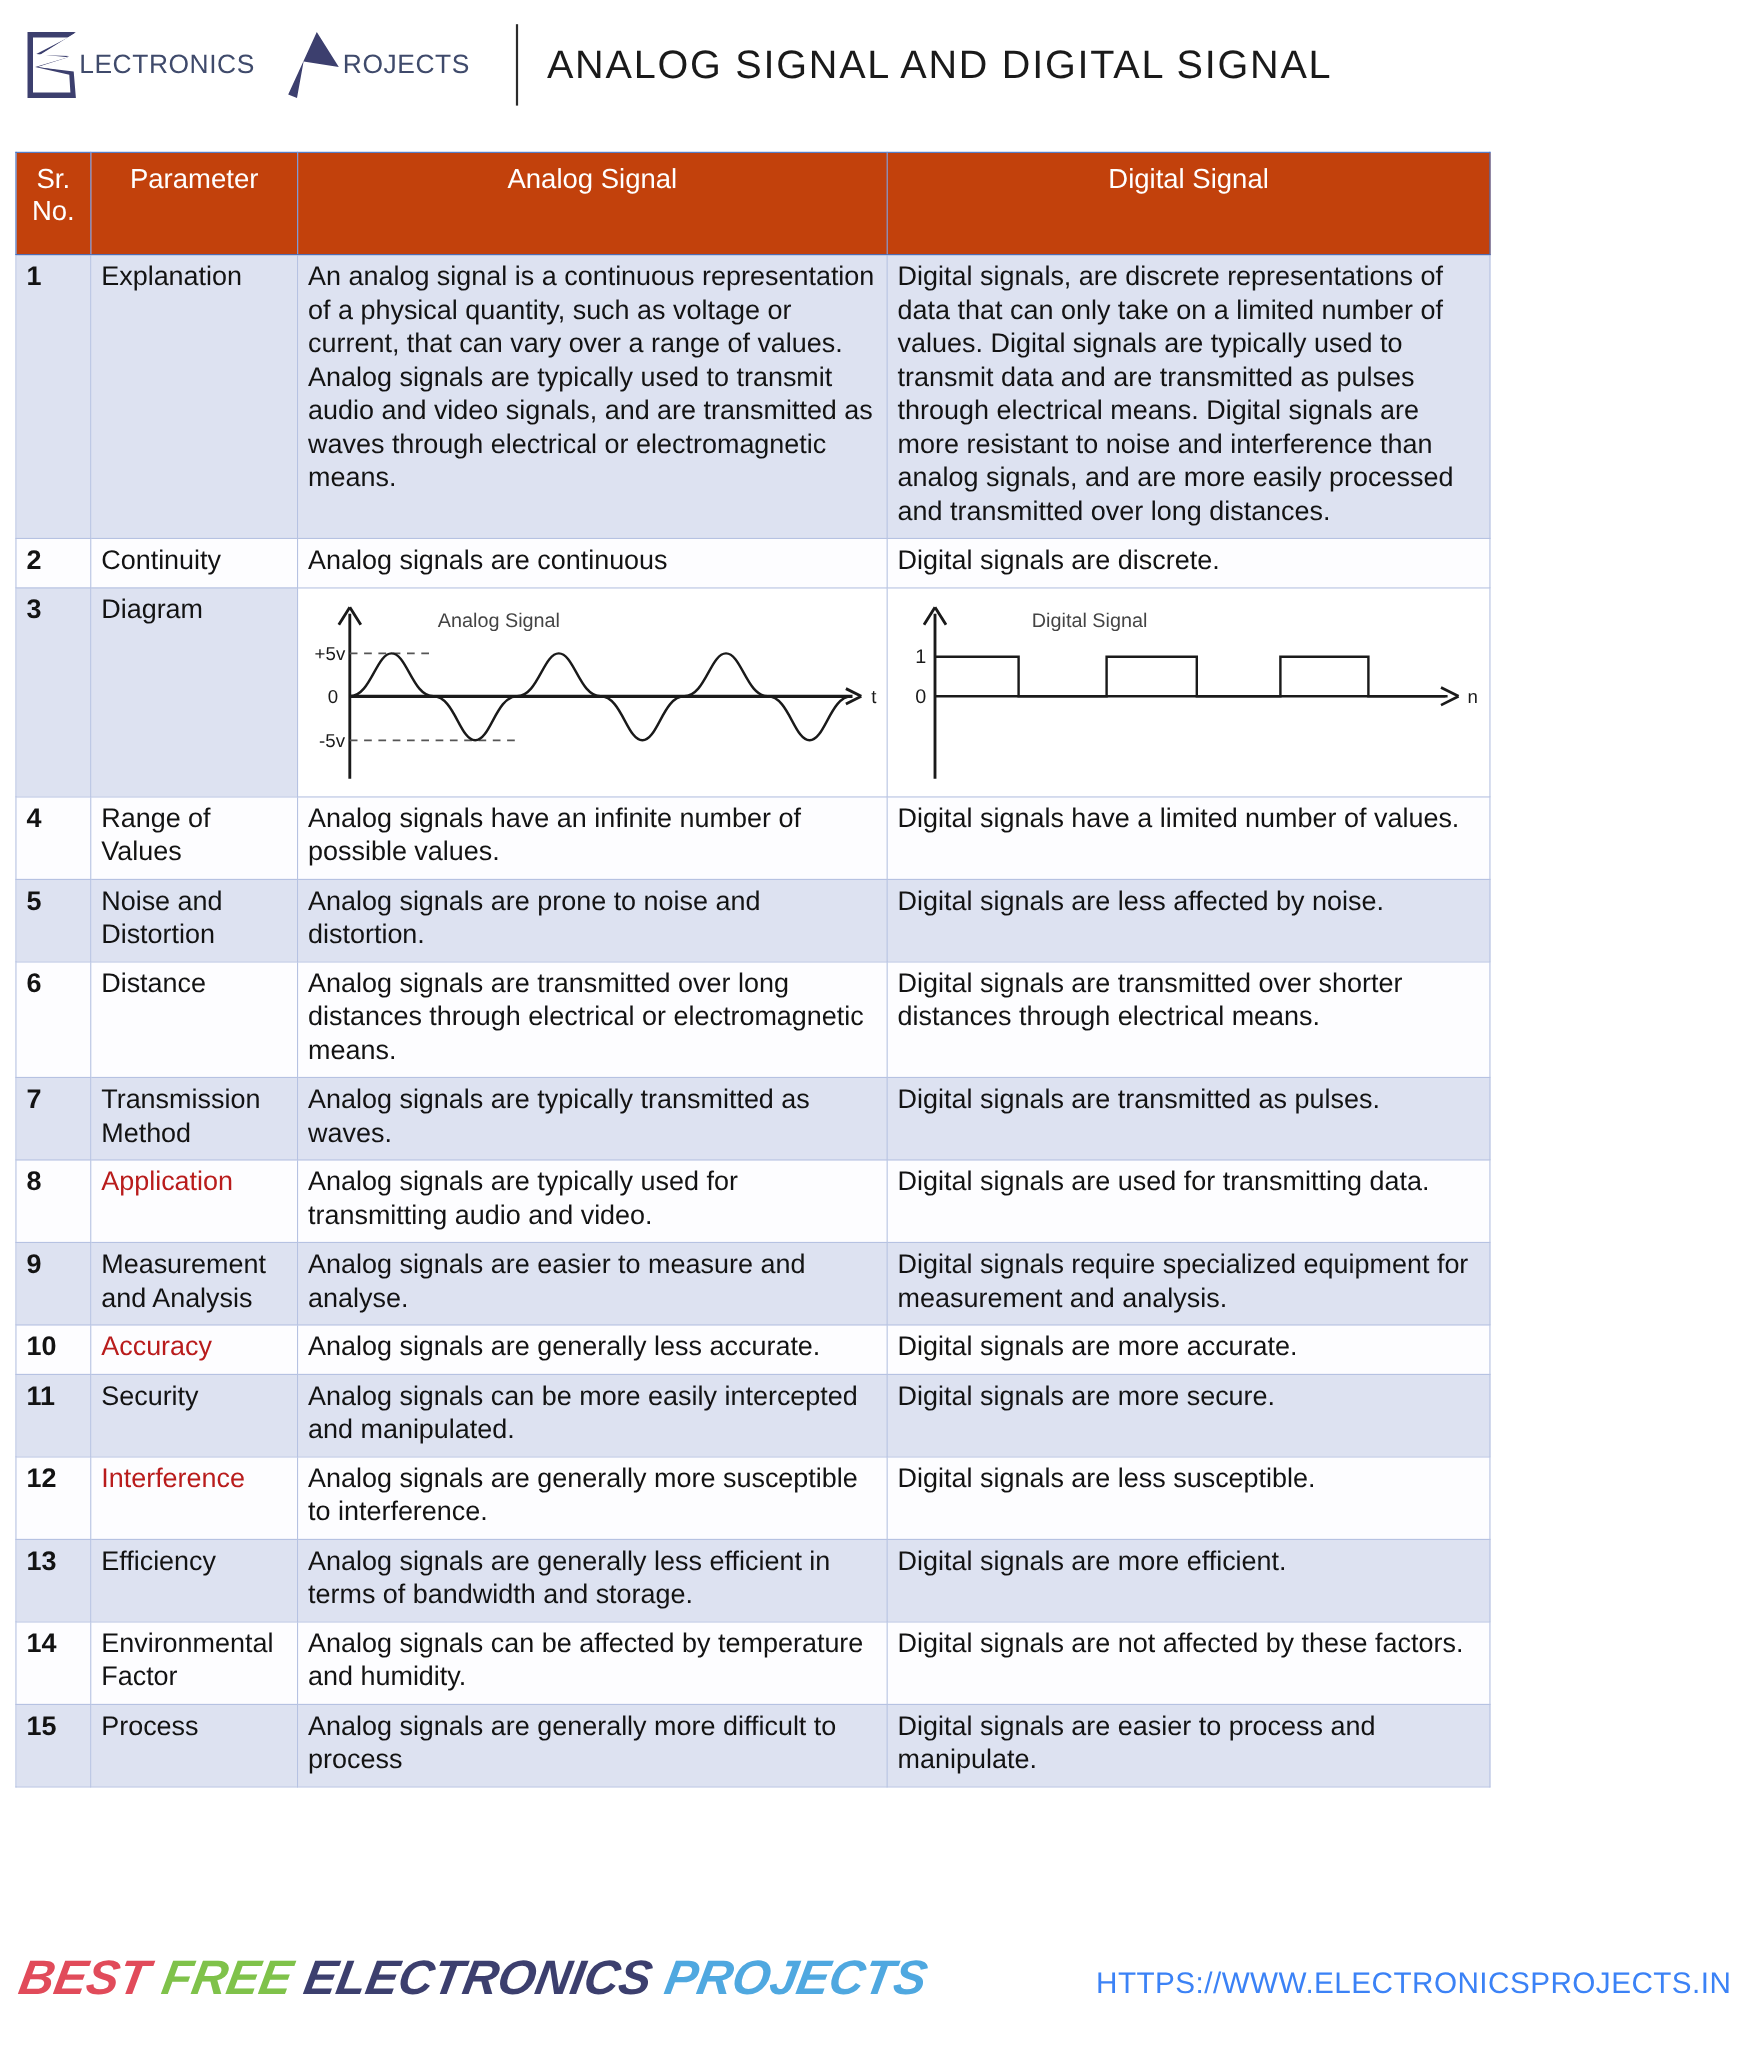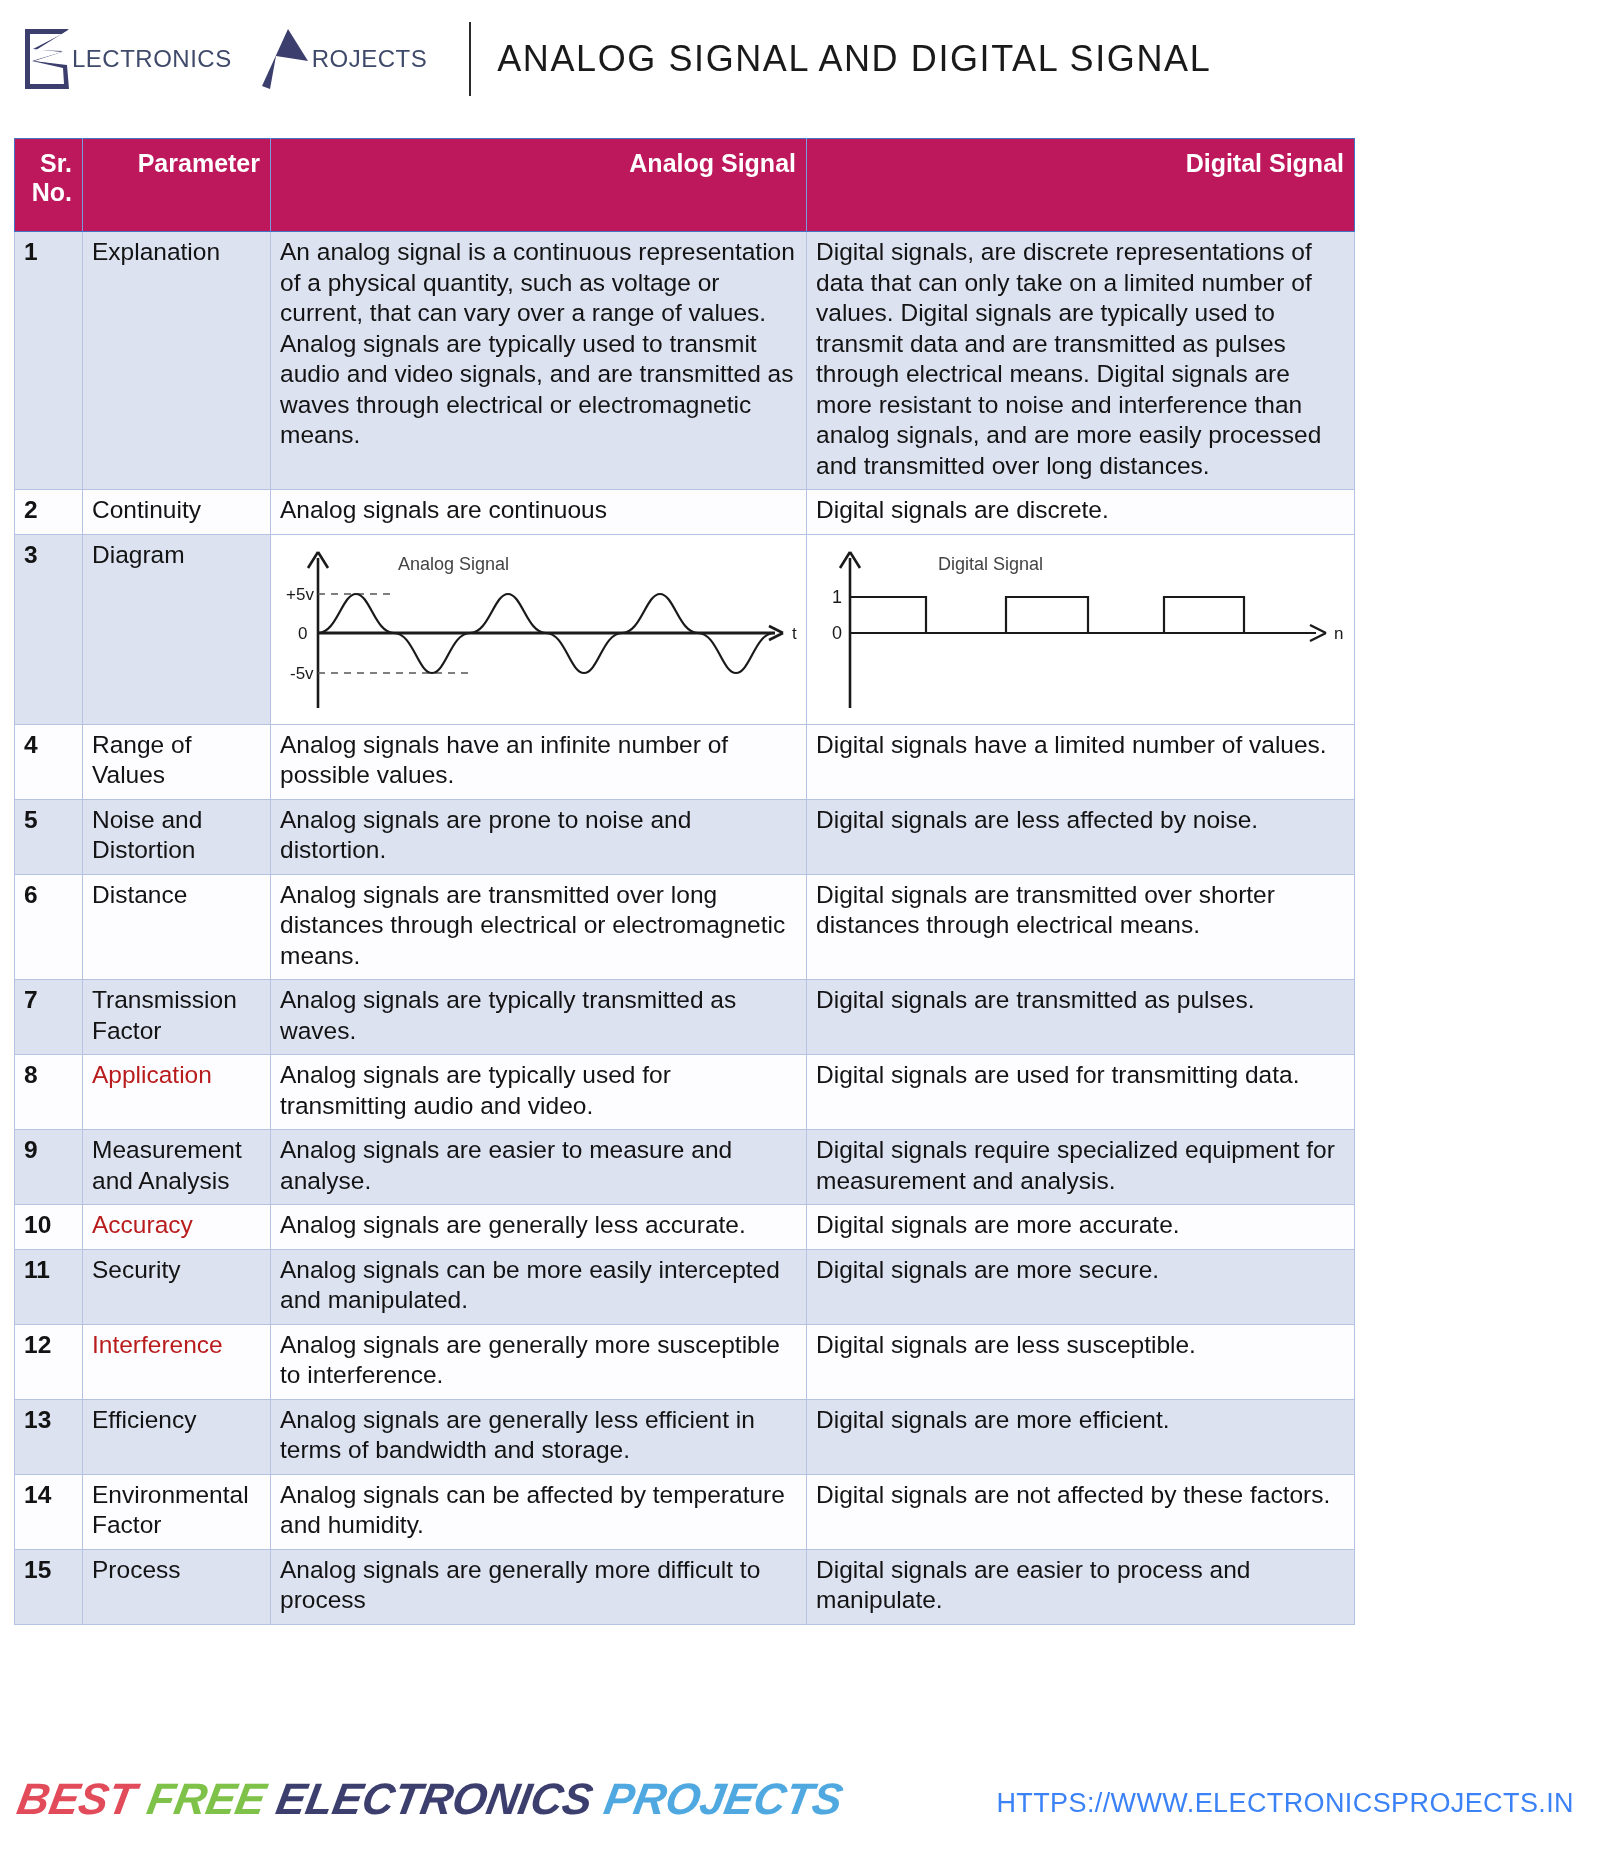--- a/index.html
+++ b/index.html
@@ -41,23 +41,23 @@
   table.cmp{
     border-collapse:collapse;width:1340px;table-layout:fixed;
     font-family:"Liberation Sans", sans-serif;
   }
   table.cmp col.c1{width:68px;}
   table.cmp col.c2{width:188px;}
   table.cmp col.c3{width:536px;}
   table.cmp col.c4{width:548px;}
 
   table.cmp th{
-    background:#be185d;color:#ffffff;
-    font-size:25px;font-weight:bold;
-    text-align:right;vertical-align:top;
+    background:#c2410c;color:#ffffff;
+    font-size:25px;font-weight:normal;
+    text-align:center;vertical-align:top;
     padding:10px 10px 10px 10px;
     height:72px;
     border:1px solid #4472C4;
     border-right:1px solid #7b9adc;
     line-height:1.16;
   }
   table.cmp th:last-child{border-right:1px solid #4472C4;}
 
   table.cmp td{
     font-size:24.5px;color:#131313;
@@ -234,21 +234,21 @@
 
         <tr class="plain">
           <td class="sr">6</td>
           <td class="param">Distance</td>
           <td>Analog signals are transmitted over long distances through electrical or electromagnetic means.</td>
           <td>Digital signals are transmitted over shorter distances through electrical means.</td>
         </tr>
 
         <tr class="alt">
           <td class="sr">7</td>
-          <td class="param">Transmission Factor</td>
+          <td class="param">Transmission Method</td>
           <td>Analog signals are typically transmitted as waves.</td>
           <td>Digital signals are transmitted as pulses.</td>
         </tr>
 
         <tr class="plain">
           <td class="sr">8</td>
           <td class="param dim">Application</td>
           <td>Analog signals are typically used for transmitting audio and video.</td>
           <td>Digital signals are used for transmitting data.</td>
         </tr>

